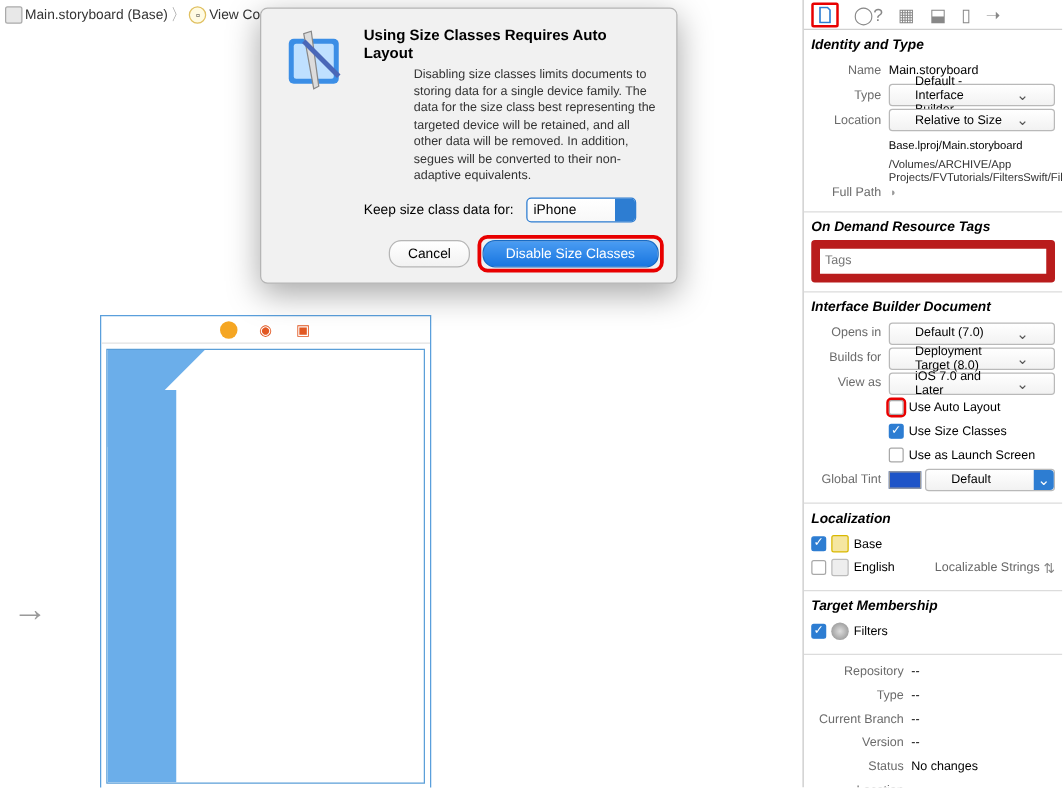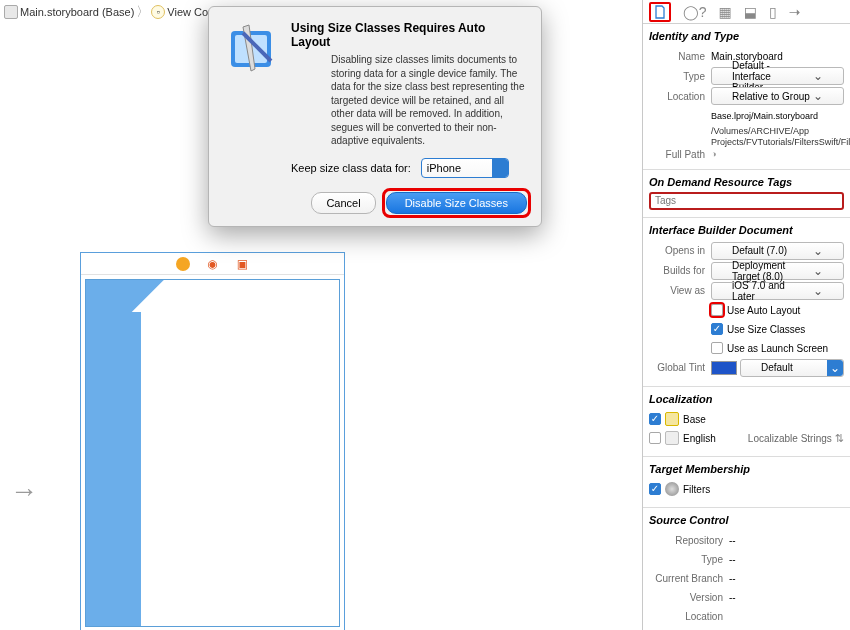--- a/index.html
+++ b/index.html
@@ -207,22 +207,22 @@
   display:flex; align-items:center;
 }
 .btn.primary {
   background: linear-gradient(#4a9cf2,#1976e0);
   border-color:#176bc5;
   color:#fff;
   padding: 4px 18px;
 }
 .red-wrap { outline:3px solid #e80000; outline-offset:1px; border-radius:4px; }
 .ondemand-input {
-  width:100%; height:18px;
-  border:2px solid #b91c1c; border-radius:3px;
+  width:100%; height:34px;
+  border:7px solid #b91c1c; border-radius:3px;
   font-size:10px; padding:0 4px; color:#b0b0b0;
 }
 </style>
 </head>
 <body>
 
 <div class="breadcrumb">
   <span class="doc-icon"></span>
   <span>Main.storyboard (Base)</span>
   <span class="chev">〉</span>
@@ -264,21 +264,21 @@
       </div>
     <div class="row">
         <span class="label">Type</span>
         <span class="popup">
           <span>Default - Interface Builder...</span>
         </span>
       </div>
     <div class="row">
         <span class="label">Location</span>
         <span class="popup">
-          <span>Relative to Group</span>
+          <span>Relative to Size</span>
         </span>
       </div>
     <div class="row">
         <span class="label"></span>
         <span class="value" style="font-size:9px;">Base.lproj/Main.storyboard</span>
       </div>
     <div class="row" style="align-items:flex-end;">
         <span class="label">Full Path</span>
         <span class="full-path"><span>/Volumes/ARCHIVE/App Projects/FVTutorials/FiltersSwift/Filters/Base.lproj/Main.storyboard</span> <span class="go">◑</span></span>
       </div>
@@ -352,36 +352,39 @@
   <div class="section">
     <div class="section-title">Target Membership</div>
     <div class="row">
         <span class="check checked"></span>
         <span style="width:14px;height:14px;border-radius:50%;background:radial-gradient(#ddd,#888);margin-right:4px;"></span>
         <span class="value">Filters</span>
       </div>
   </div>
 
   <div class="section" style="border-bottom:none;">
-    <div class="section-title">Source Control</div>
     <div class="row">
         <span class="label" style="flex-basis:80px">Repository</span>
         <span class="value">--</span>
       </div>
     <div class="row">
         <span class="label" style="flex-basis:80px">Type</span>
         <span class="value">--</span>
       </div>
     <div class="row">
         <span class="label" style="flex-basis:80px">Current Branch</span>
         <span class="value">--</span>
       </div>
     <div class="row">
         <span class="label" style="flex-basis:80px">Version</span>
         <span class="value">--</span>
+      </div>
+    <div class="row">
+        <span class="label" style="flex-basis:80px">Status</span>
+        <span class="value">No changes</span>
       </div>
     <div class="row">
         <span class="label" style="flex-basis:80px">Location</span>
         <span class="value"></span>
       </div>
   </div>
 </div>
 
 <div class="dialog">
   <div class="dialog-body">

